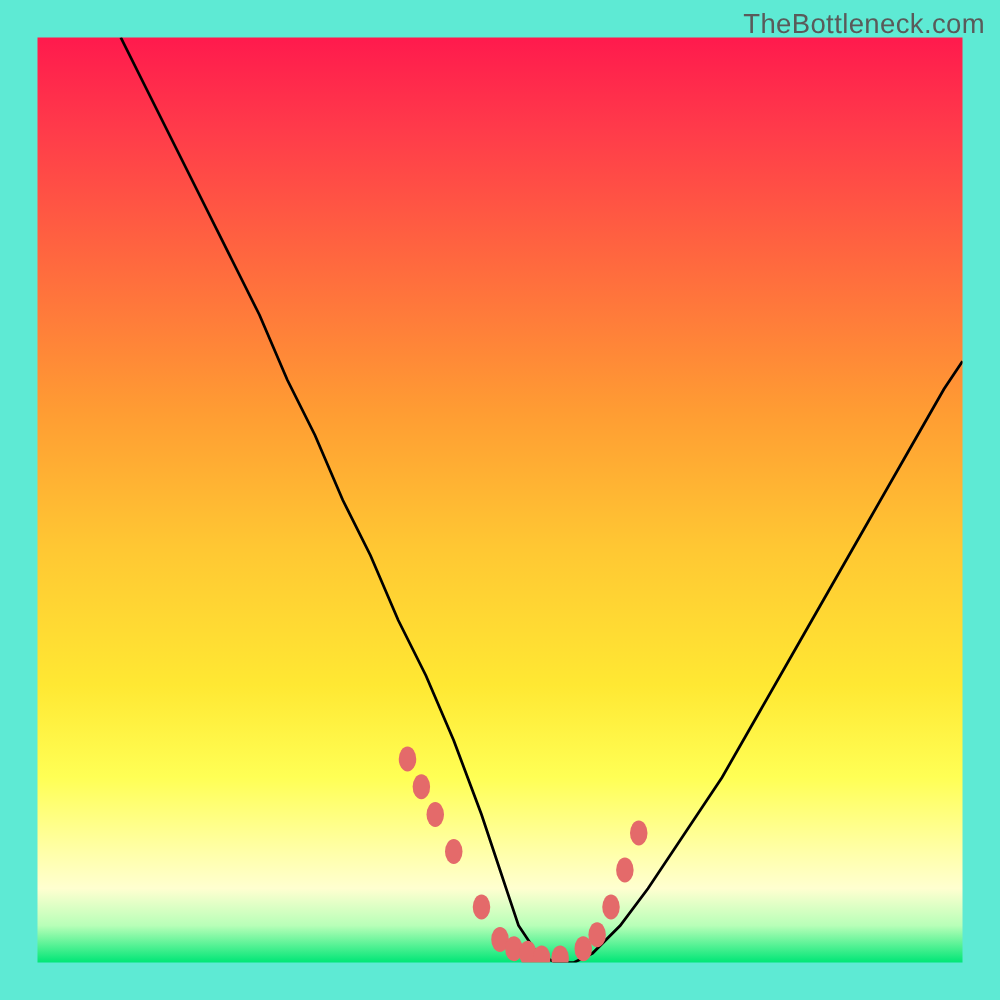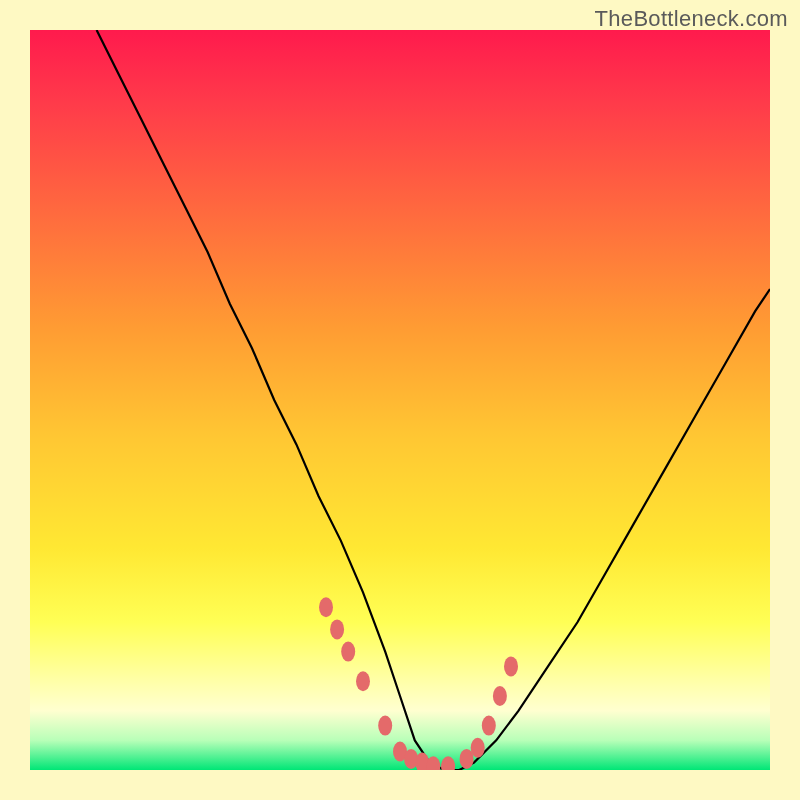--- a/index.html
+++ b/index.html
@@ -10,21 +10,21 @@
     background: #000;
     font-family: Arial, Helvetica, sans-serif;
     overflow: hidden;
   }
   .frame {
     position: absolute;
     top: 0;
     left: 0;
     width: 800px;
     height: 800px;
-    background: #fef9c3;
+    background: #5eead4;
   }
   .plot-area {
     position: absolute;
     top: 30px;
     left: 30px;
     width: 740px;
     height: 740px;
     
     background: linear-gradient(to bottom,
       #ff1a4d 0%,

